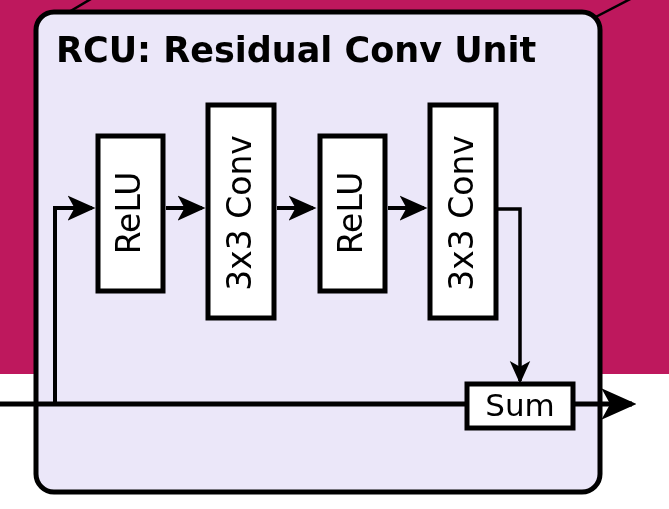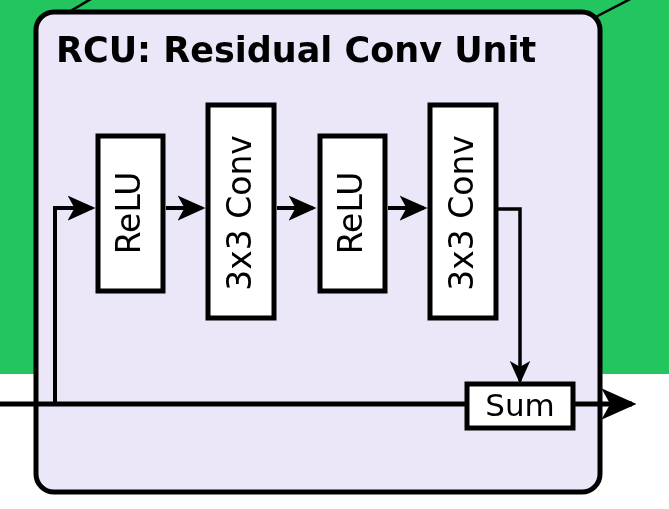--- a/index.html
+++ b/index.html
@@ -10,21 +10,21 @@
   body {
     width: 669px;
     height: 509px;
     font-family: "DejaVu Sans", sans-serif;
     overflow: hidden;
   }
   #stage {
     position: relative;
     width: 669px;
     height: 374px;
-    background: #22c55e;
+    background: #be185d;
   }
   #diagram {
     position: absolute;
     left: 0;
     top: 0;
   }
   .blk-label {
     font-family: "DejaVu Sans", sans-serif;
     font-size: 33px;
     fill: #000000;

